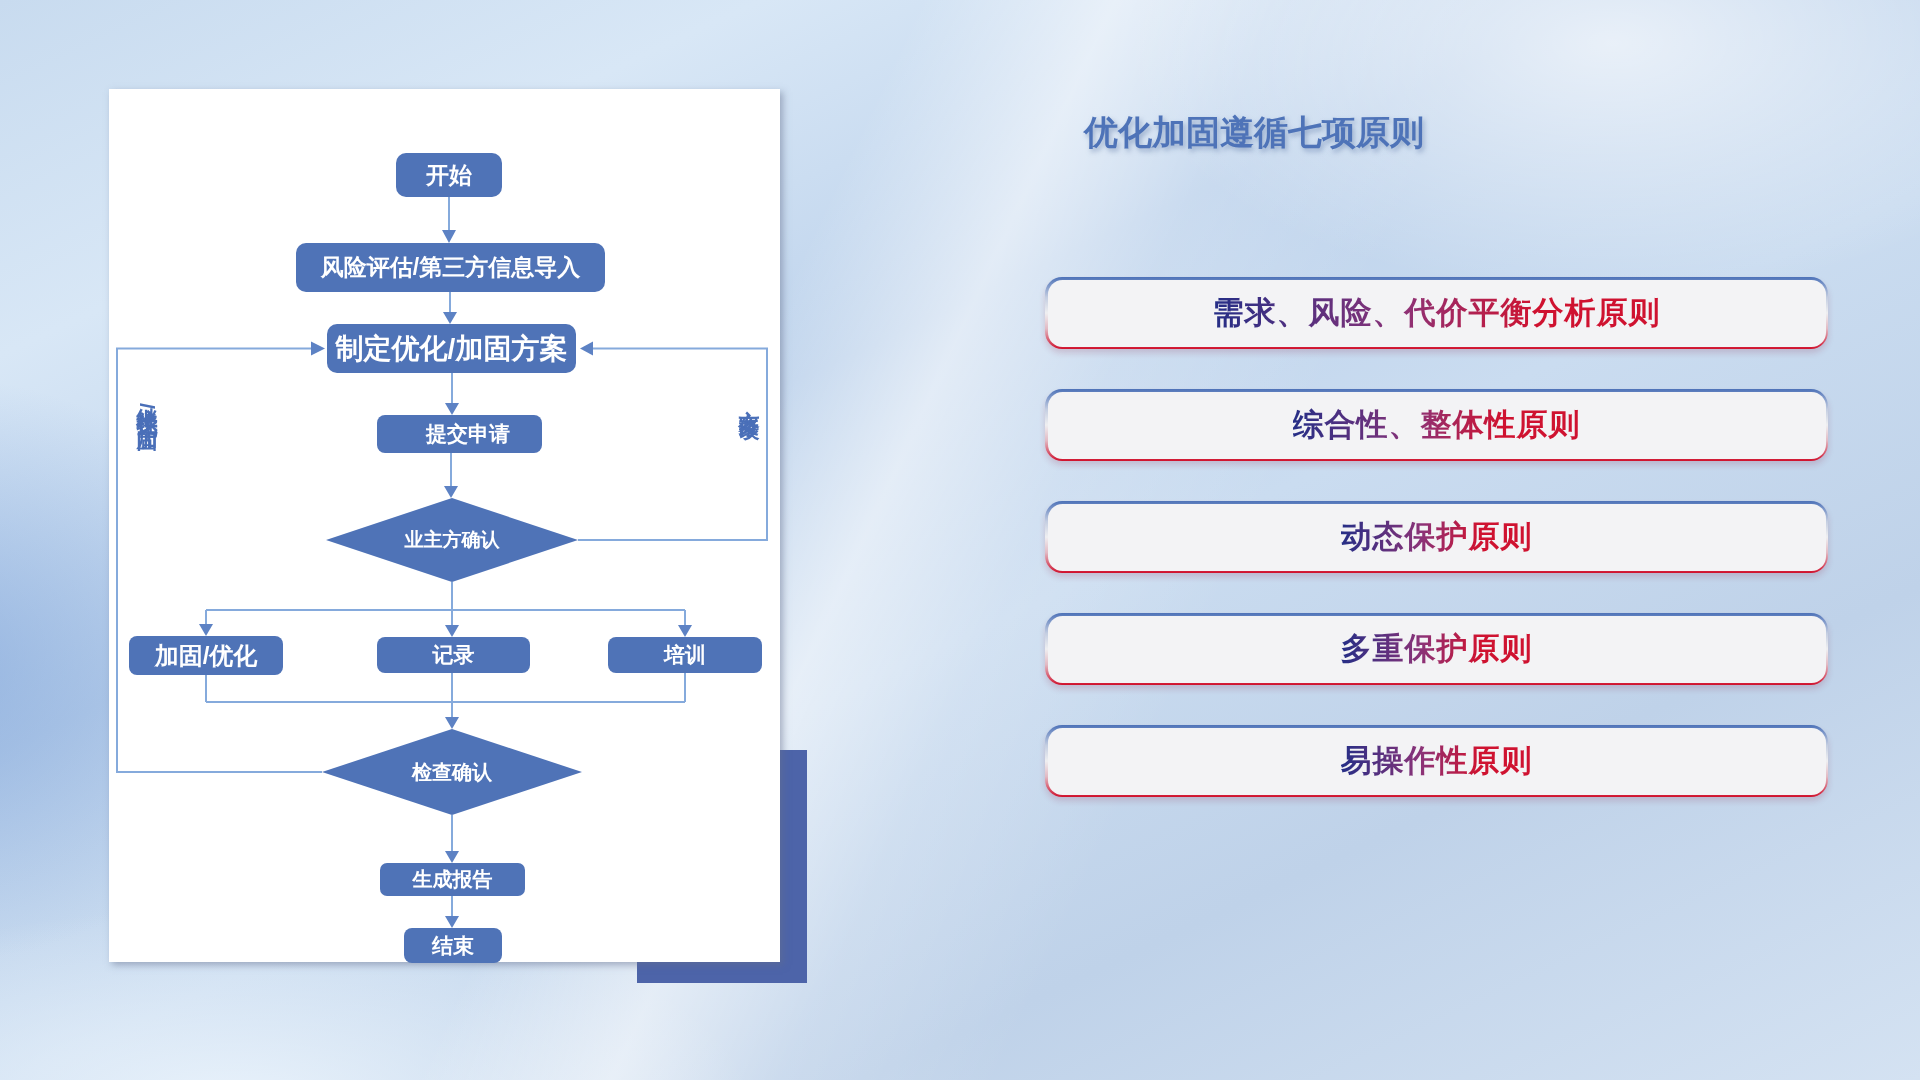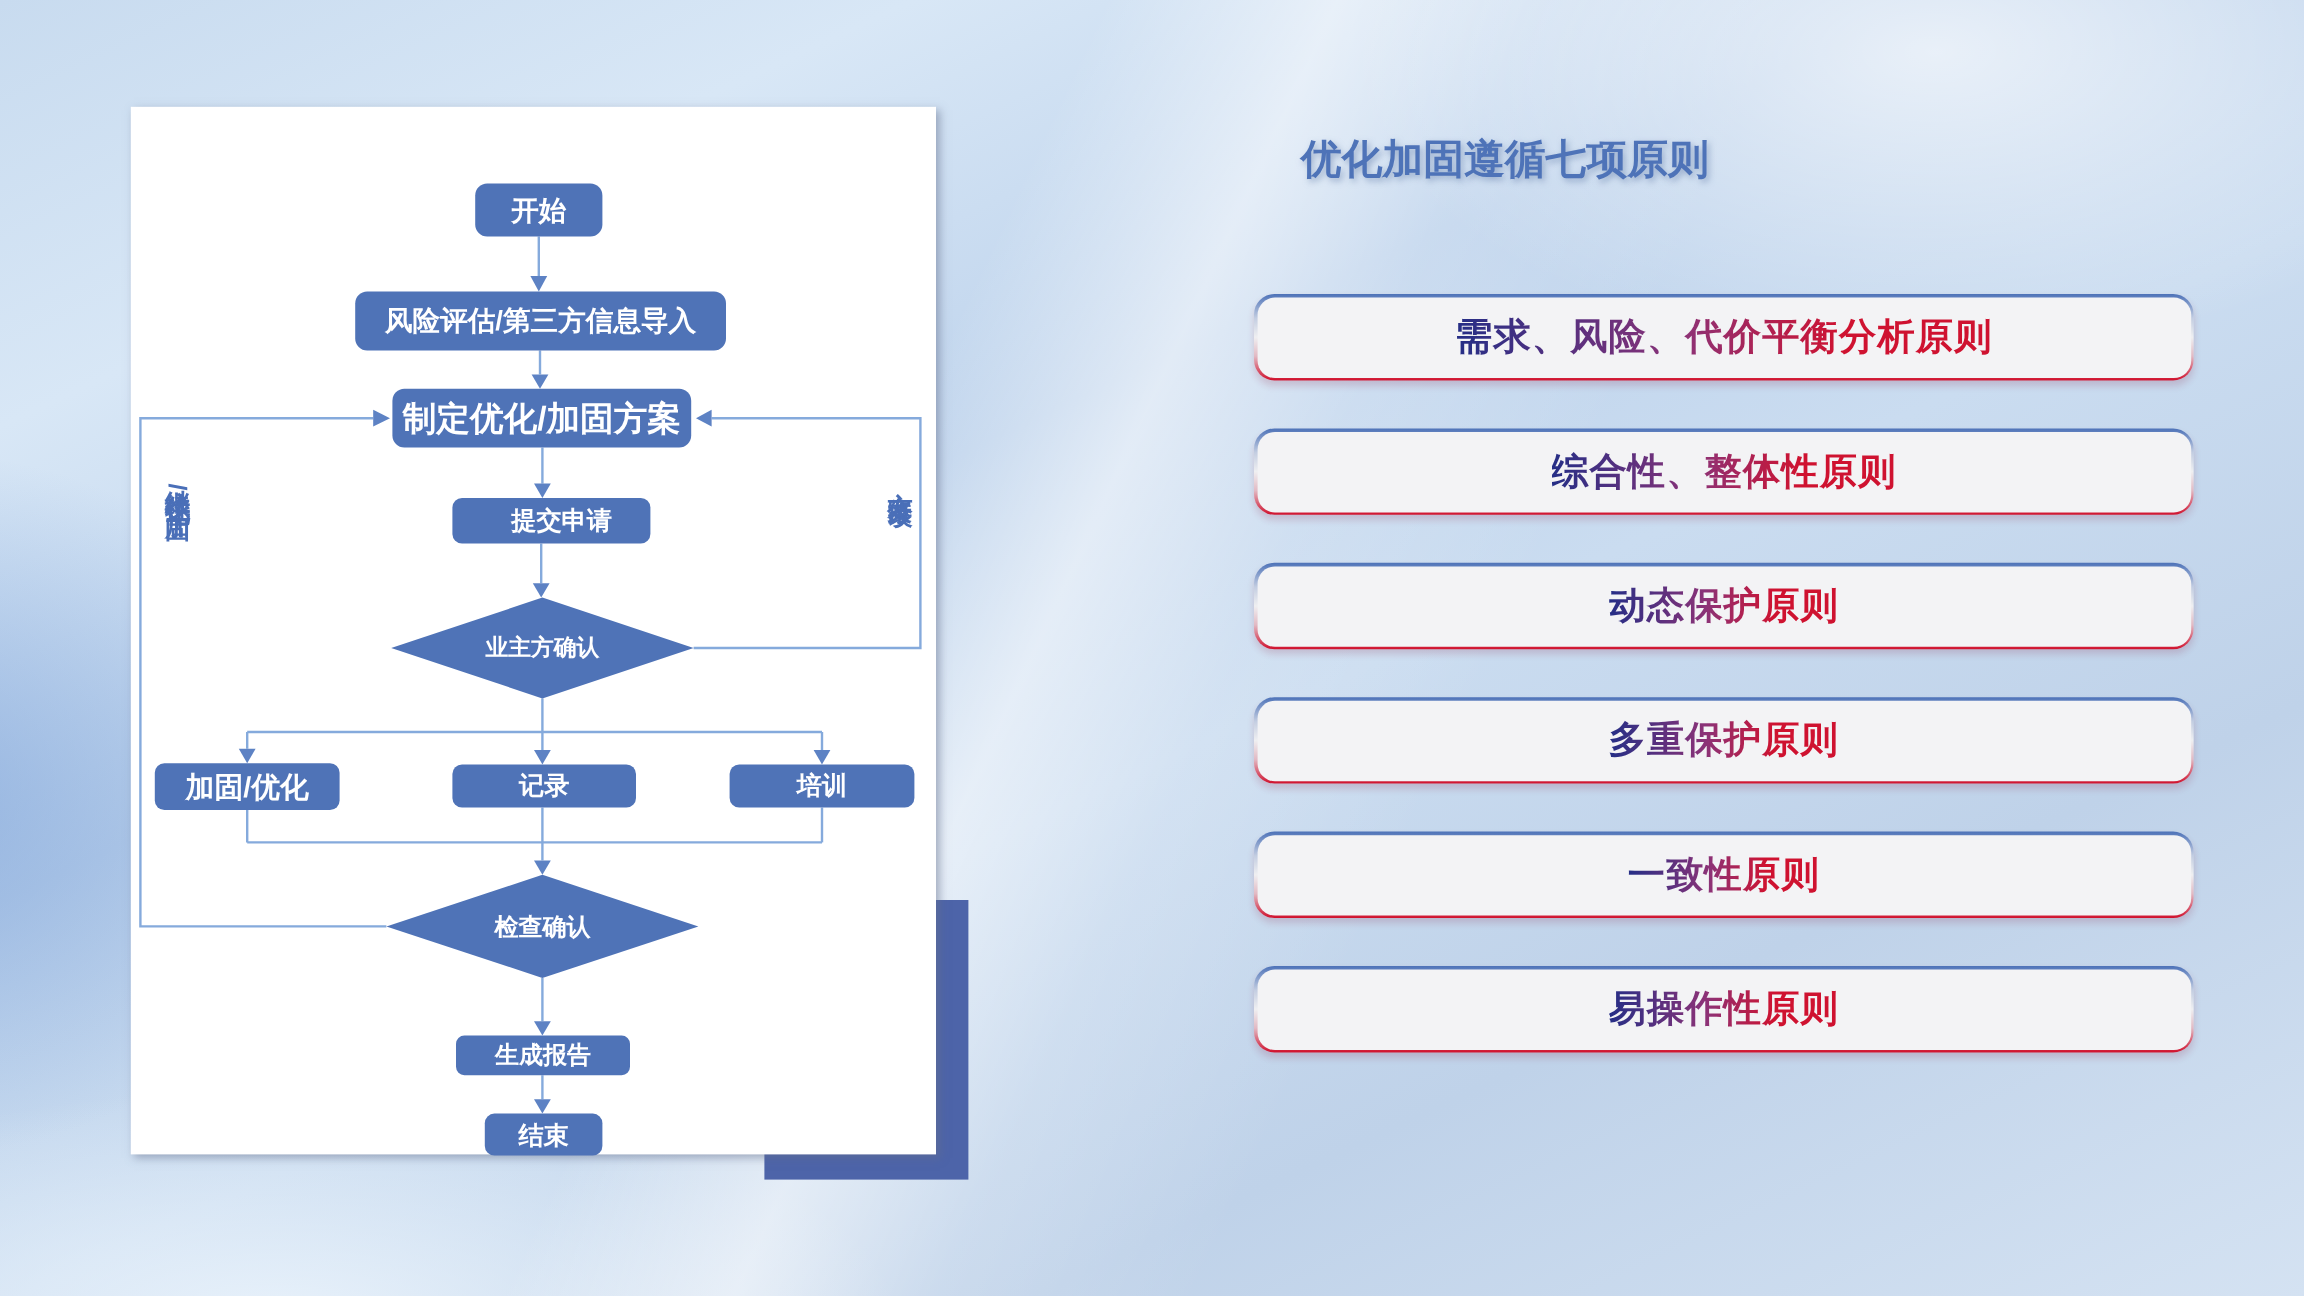--- a/index.html
+++ b/index.html
@@ -50,20 +50,21 @@
     position:absolute;left:1084px;top:110px;width:783px;margin:0;
     font-size:34px;font-weight:bold;color:var(--title);
     text-shadow:2px 3px 5px rgba(100,125,170,0.55);
     white-space:nowrap;
   }
   .principles{position:absolute;left:1045px;top:245px;width:783px;}
   .principle{
     height:67px;border-radius:17px;padding:2.5px;margin-bottom:40px;
     background:linear-gradient(180deg, var(--border_top) 0%, #c3cde1 28%, #efeff1 50%, #e2b9c3 72%, var(--border_bottom) 100%);
     box-shadow:0 4px 6px rgba(140,30,60,0.18);
+    margin-top:32px;
   }
   .principle-inner{
     width:100%;height:100%;border-radius:14.5px;background:var(--principle_bg);
     display:flex;align-items:center;justify-content:center;
   }
   .ptext{
     font-size:31px;font-weight:600;letter-spacing:1px;white-space:nowrap;
     background:linear-gradient(90deg, var(--text_grad_start) 0%, var(--text_grad_mid) 42%, var(--text_grad_end) 72%);
     -webkit-background-clip:text;background-clip:text;
     color:transparent;-webkit-text-fill-color:transparent;
@@ -165,21 +166,16 @@
         <span class="ptext">动态保护原则</span>
       </div>
   </div>
   <div class="principle">
     <div class="principle-inner">
         <span class="ptext">多重保护原则</span>
       </div>
   </div>
   <div class="principle">
     <div class="principle-inner">
-        <span class="ptext">一致性原则</span>
-      </div>
-  </div>
-  <div class="principle">
-    <div class="principle-inner">
         <span class="ptext">易操作性原则</span>
       </div>
   </div>
 </div>
 
 </body></html>

